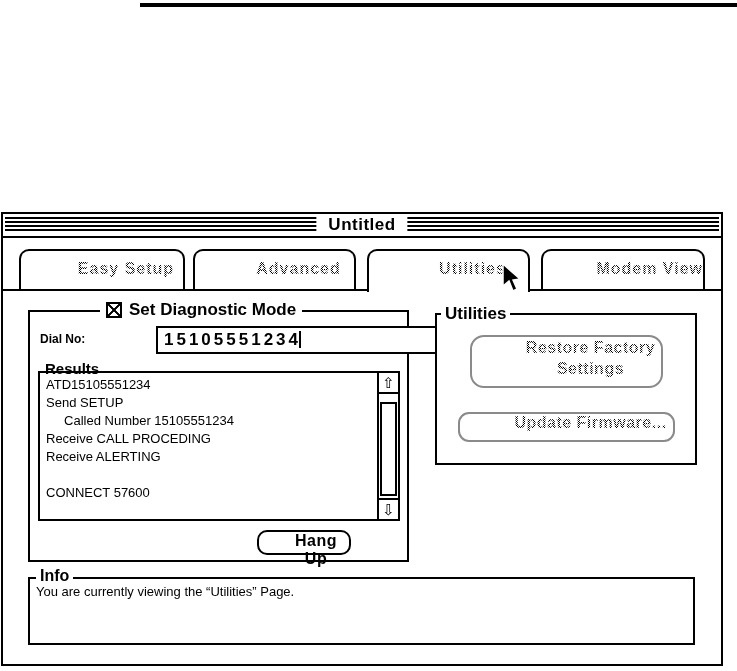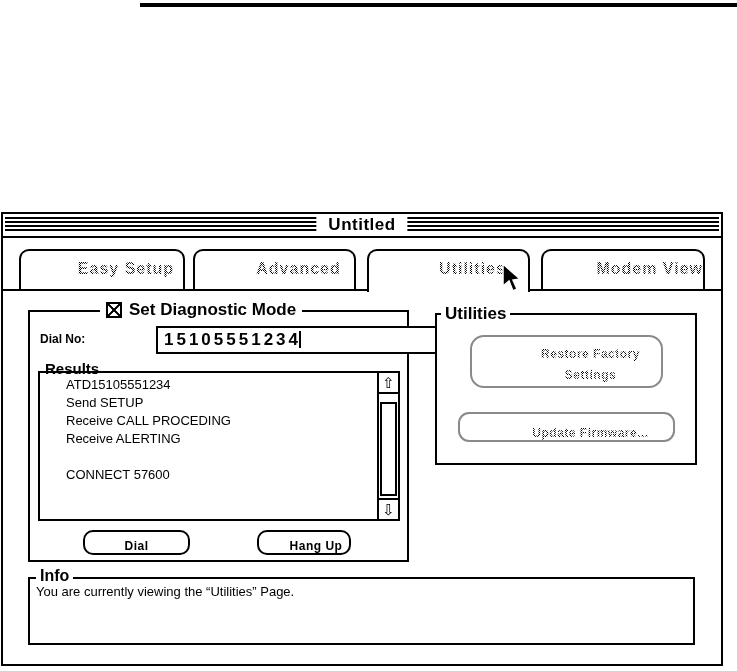--- a/index.html
+++ b/index.html
@@ -51,36 +51,36 @@
 
   .dial-label { left: 10px; top: 20px; font-weight: bold; font-size: 12px; }
   .dial-input { left: 82px; top: 14px; width: 283px; height: 28px; border: 2px solid #000;
     font-weight: bold; font-size: 17px; line-height: 24px; padding-left: 6px; letter-spacing: 3px;
     background: #fff; white-space: nowrap; margin-left: 44px; }
   .caret { display: inline-block; width: 2px; height: 17px; background: #000;
     vertical-align: -3px; margin-left: -2px; }
 
   .results-label { left: 11px; top: 48px; font-size: 15px; }
   .results-box { left: 8px; top: 59px; width: 362px; height: 150px; border: 2px solid #000; overflow: hidden; }
-  .results-text { position: absolute; left: 0; top: 0; right: 21px; bottom: 0; padding: 3px 2px 0 6px; margin-left: 20px; }
+  .results-text { position: absolute; left: 0; top: 0; right: 21px; bottom: 0; padding: 3px 2px 0 6px; }
   .res-line { font-size: 13px; line-height: 18px; min-height: 18px; white-space: pre;
     font-family: "Liberation Sans", sans-serif; }
 
   .scrollbar { position: absolute; top: 0; right: 0; bottom: 0; width: 21px;
     border-left: 2px solid #000; background: #fff; }
   .sb-btn { position: absolute; left: 0; width: 19px; height: 21px; text-align: center;
     font-family: "DejaVu Sans", sans-serif; font-size: 15px; line-height: 20px; background: #fff; }
   .sb-up { top: 0; border-bottom: 2px solid #000; }
   .sb-down { bottom: 0; border-top: 2px solid #000; }
   .sb-thumb { position: absolute; left: 1px; top: 29px; width: 17px; height: 94px;
     border: 2px solid #000; background: #fff; }
 
   .mac-btn { border: 2px solid #000; border-radius: 10px; background: #fff; text-align: center;
-    font-weight: bold; font-size: 12px; display: flex; flex-direction: column;
-    align-items: center; justify-content: flex-end; letter-spacing: .5px; }
+    font-weight: bold; font-size: 16px; display: flex; flex-direction: column;
+    align-items: center; justify-content: flex-start; letter-spacing: .5px; }
   .dial-btn { left: 53px; top: 218px; width: 107px; height: 25px; }
   .hangup-btn { left: 227px; top: 218px; width: 94px; height: 25px; padding-left: 24px; }
 
   .util-group { left: 432px; top: 99px; width: 262px; height: 152px; }
   .util-label { top: -11px; left: 4px; font-size: 17px; }
   .disabled-btn { border-color: #8a8a8a; }
   .restore-btn { left: 33px; top: 20px; width: 193px; height: 53px; border-radius: 14px; line-height: 21px; }
   .update-btn { left: 21px; top: 97px; width: 217px; height: 30px; border-radius: 11px; }
 
   .info-group { left: 25px; top: 363px; width: 667px; height: 68px; }
@@ -123,35 +123,33 @@
     </div>
 
     <div class="abs dial-label">Dial No:</div>
     <div class="abs dial-input"><span>15105551234</span><span class="caret"></span></div>
 
     <div class="group-label results-label">Results</div>
     <div class="abs results-box">
       <div class="results-text">
           <div class="res-line">ATD15105551234</div>
           <div class="res-line">Send SETUP</div>
+          <div class="res-line">     Called Number 15105551234</div>
           <div class="res-line">Receive CALL PROCEDING</div>
           <div class="res-line">Receive ALERTING</div>
           <div class="res-line"></div>
           <div class="res-line">CONNECT 57600</div>
         </div>
       <div class="scrollbar">
         <div class="sb-btn sb-up">⇧</div>
         <div class="sb-thumb"></div>
         <div class="sb-btn sb-down">⇩</div>
       </div>
     </div>
 
-    <div class="abs mac-btn dial-btn">
-      <span>Dial</span>
-    </div>
     <div class="abs mac-btn hangup-btn">
       <span>Hang Up</span>
     </div>
   </div>
 
   <div class="abs group util-group">
     <div class="group-label util-label">Utilities</div>
 
     <div class="abs mac-btn disabled-btn restore-btn">
       <span class="dither">Restore Factory</span>

